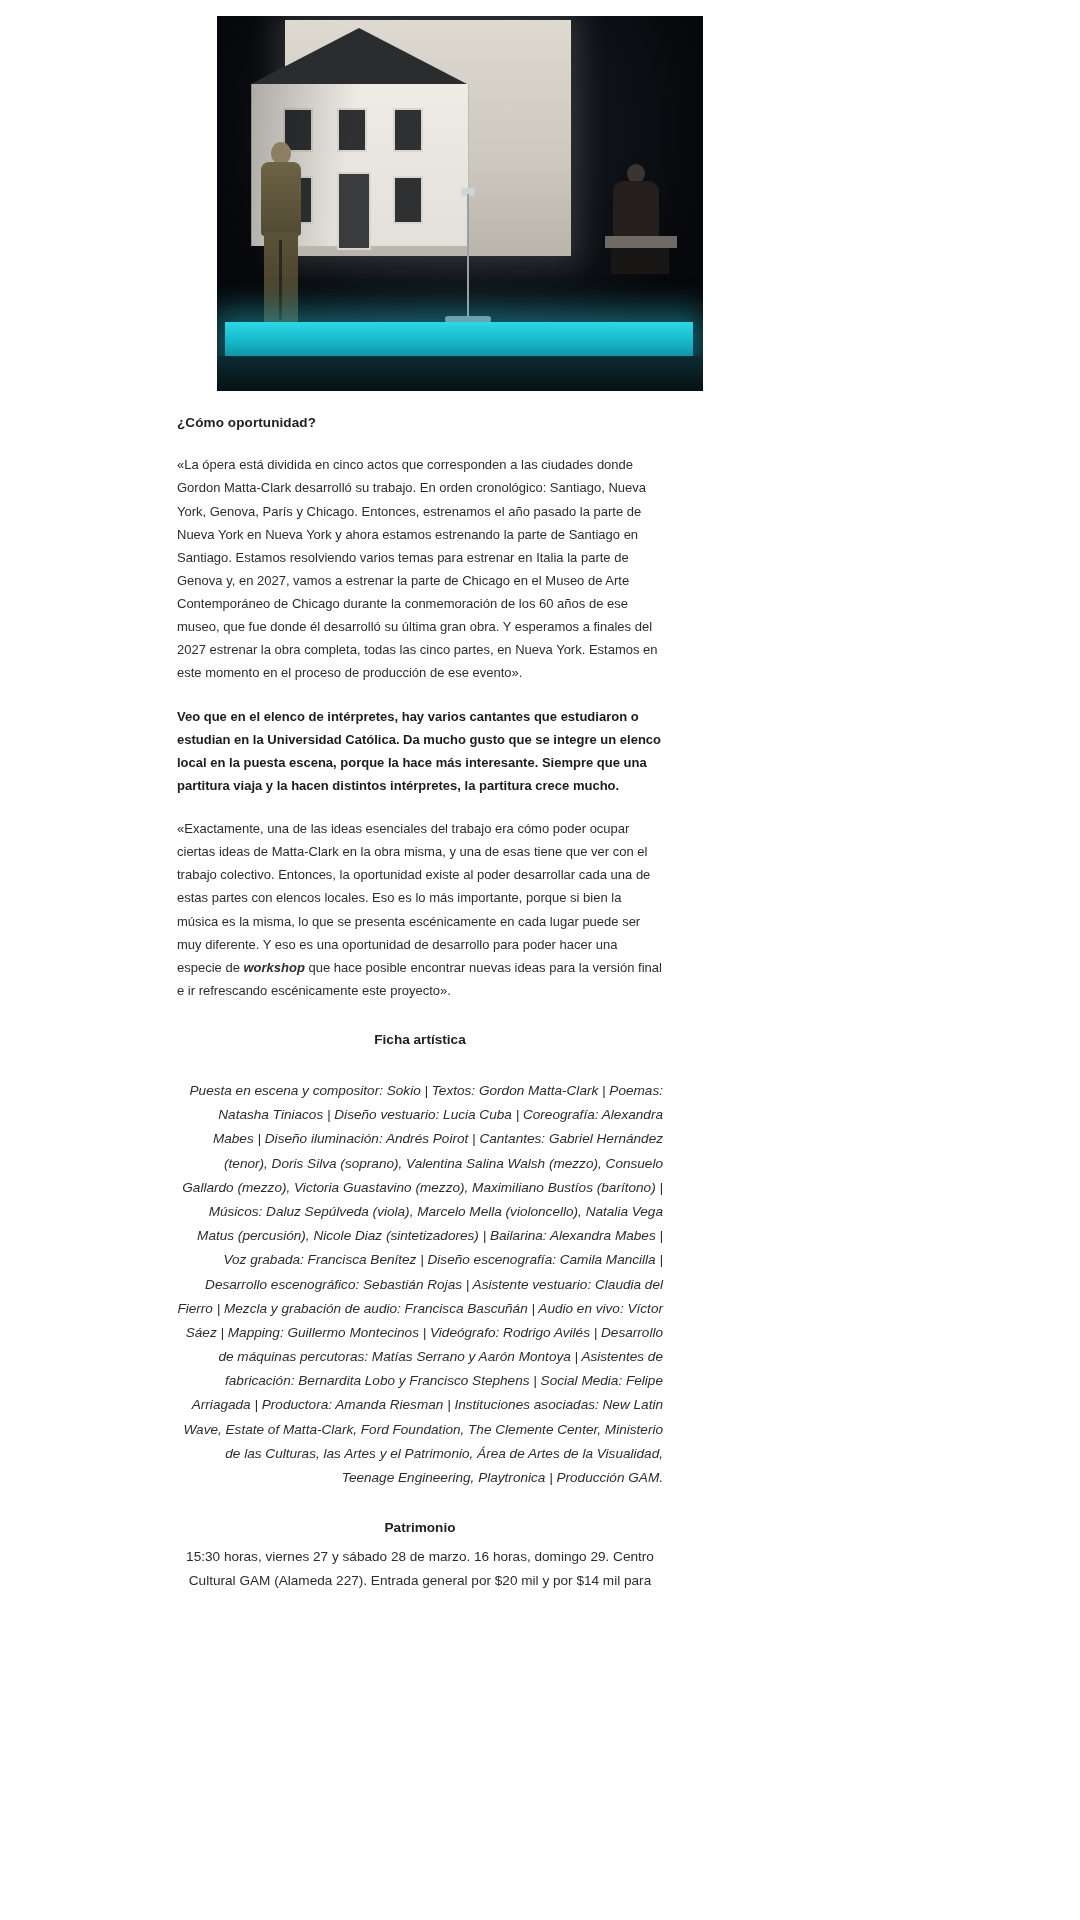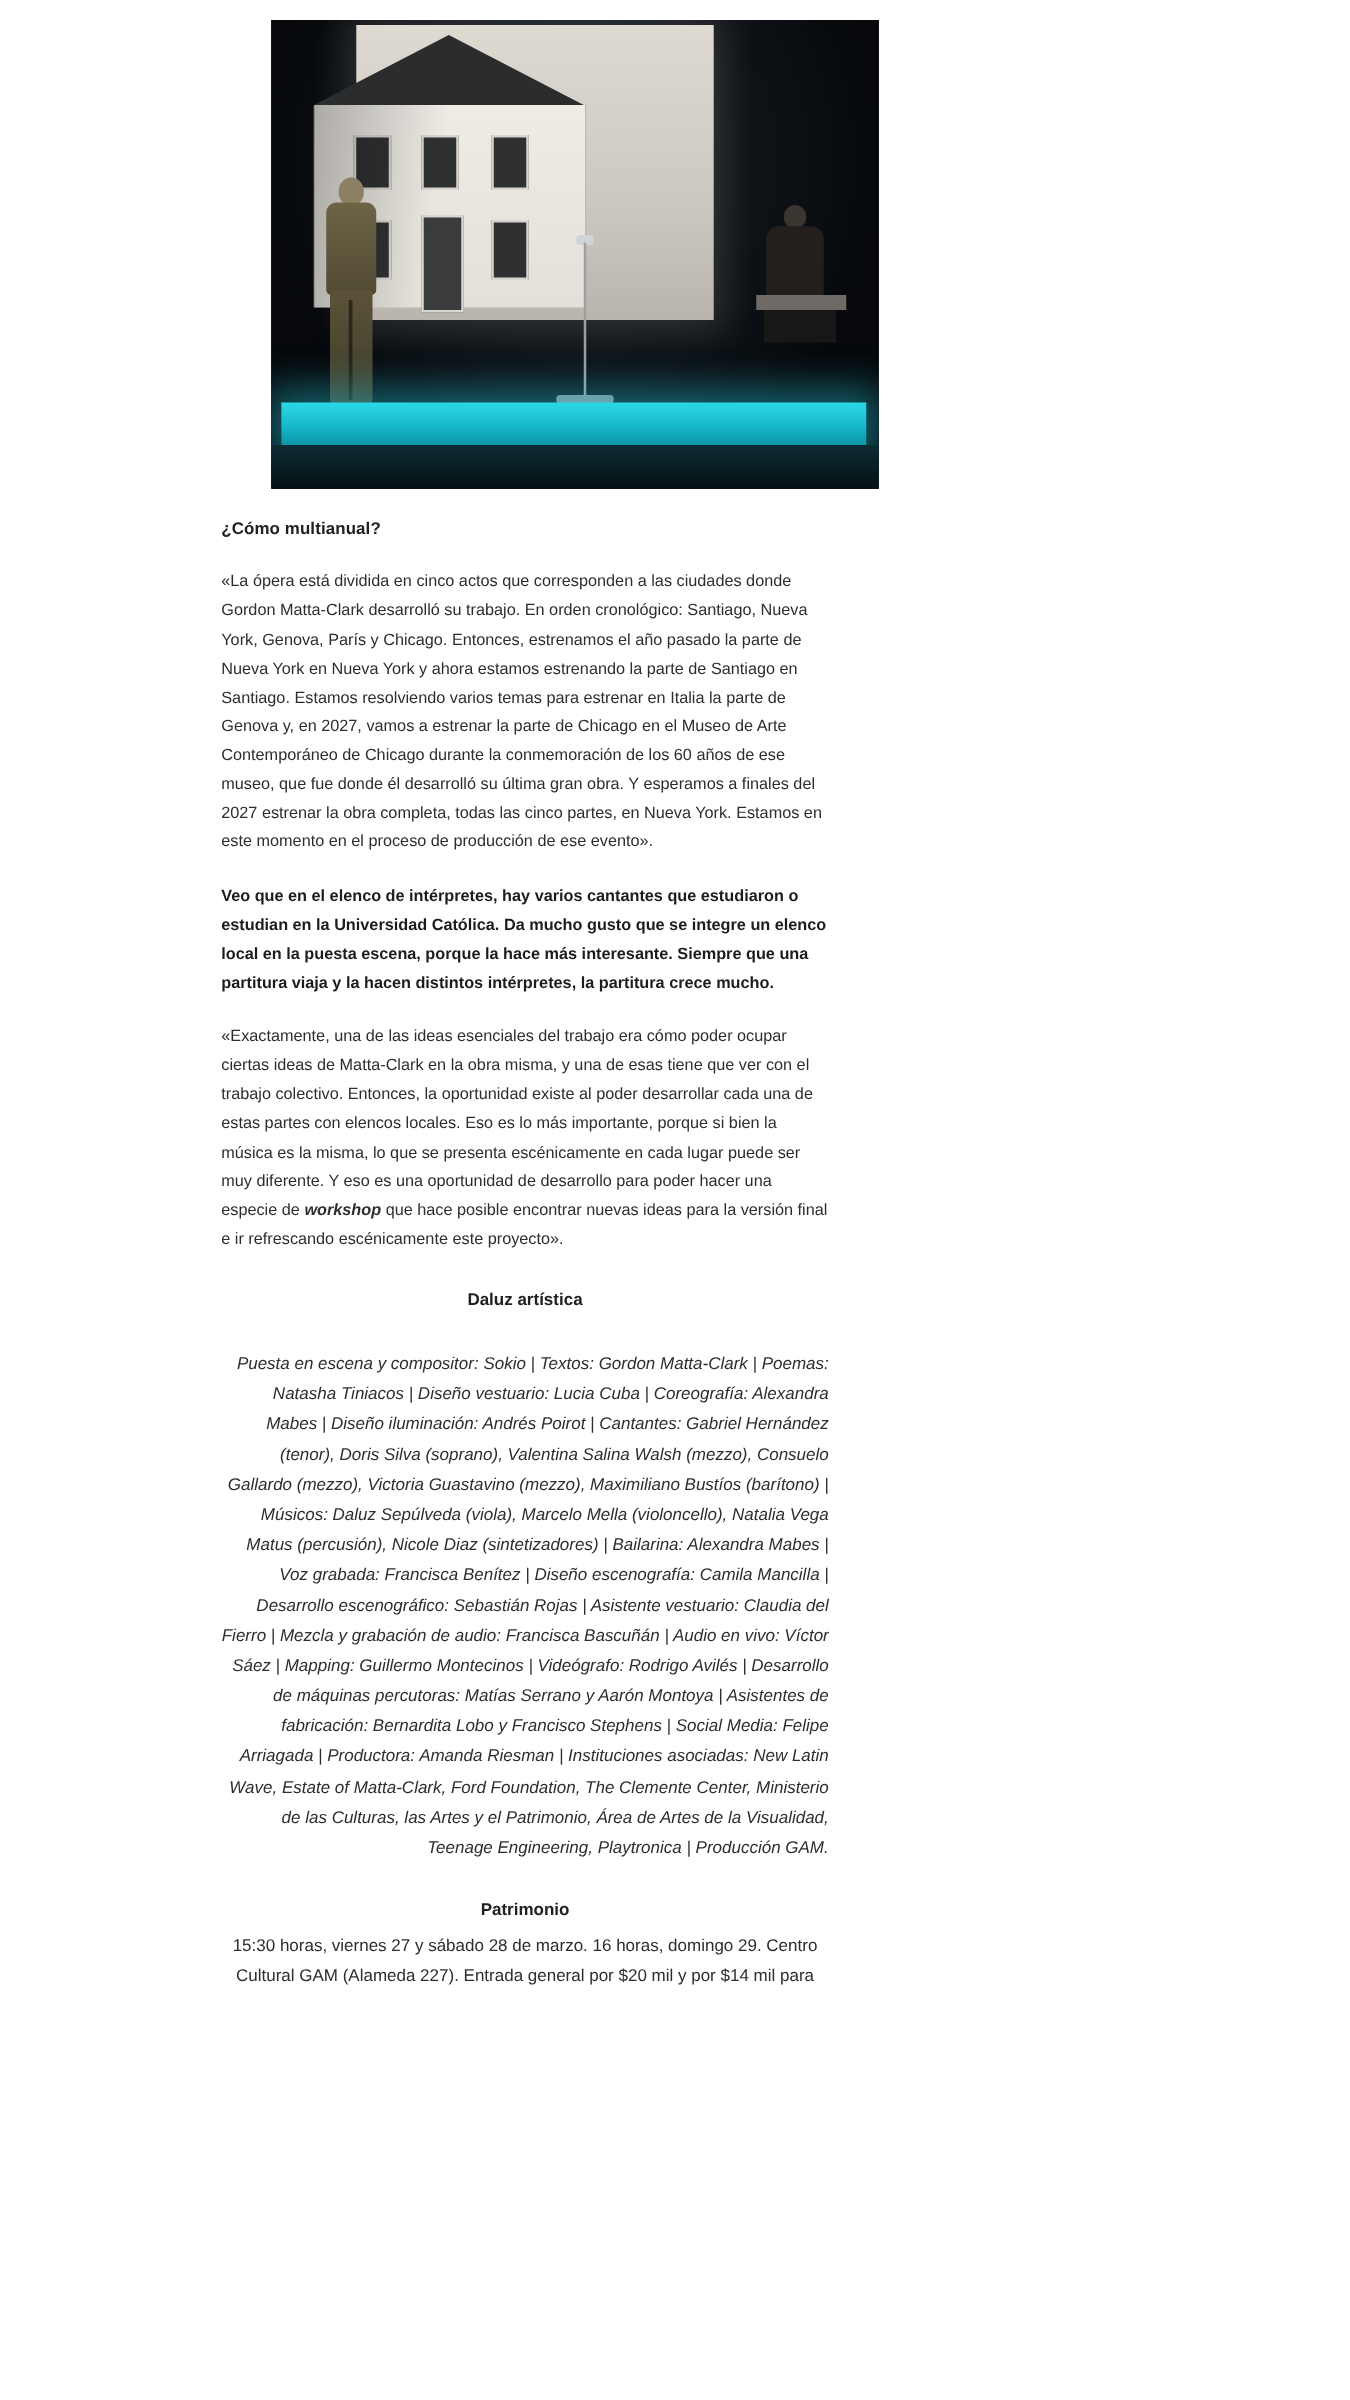--- a/index.html
+++ b/index.html
@@ -261,29 +261,29 @@
         <div class="desk"></div>
         <div class="desk2"></div>
       </div>
       <div class="mic-head"></div>
       <div class="mic-stand"></div>
       <div class="mic-base"></div>
       <div class="pool"></div>
       <div class="pool-floor"></div>
     </figure>
 
-    <p class="cap">¿Cómo multianual?</p>
+    <p class="cap">¿Cómo oportunidad?</p>
 
     <p class="body">«La ópera está dividida en cinco actos que corresponden a las ciudades donde Gordon Matta-Clark desarrolló su trabajo. En orden cronológico: Santiago, Nueva York, Genova, París y Chicago. Entonces, estrenamos el año pasado la parte de Nueva York en Nueva York y ahora estamos estrenando la parte de Santiago en Santiago. Estamos resolviendo varios temas para estrenar en Italia la parte de Genova y, en 2027, vamos a estrenar la parte de Chicago en el Museo de Arte Contemporáneo de Chicago durante la conmemoración de los 60 años de ese museo, que fue donde él desarrolló su última gran obra. Y esperamos a finales del 2027 estrenar la obra completa, todas las cinco partes, en Nueva York. Estamos en este momento en el proceso de producción de ese evento».</p>
 
     <p class="body bold">Veo que en el elenco de intérpretes, hay varios cantantes que estudiaron o estudian en la Universidad Católica. Da mucho gusto que se integre un elenco local en la puesta escena, porque la hace más interesante. Siempre que una partitura viaja y la hacen distintos intérpretes, la partitura crece mucho.</p>
 
     <p class="body"><span>«Exactamente, una de las ideas esenciales del trabajo era cómo poder ocupar ciertas ideas de Matta-Clark en la obra misma, y una de esas tiene que ver con el trabajo colectivo. Entonces, la oportunidad existe al poder desarrollar cada una de estas partes con elencos locales. Eso es lo más importante, porque si bien la música es la misma, lo que se presenta escénicamente en cada lugar puede ser muy diferente. Y eso es una oportunidad de desarrollo para poder hacer una especie de </span><em>workshop</em><span> que hace posible encontrar nuevas ideas para la versión final e ir refrescando escénicamente este proyecto».</span></p>
 
-    <h3 class="section">Daluz artística</h3>
+    <h3 class="section">Ficha artística</h3>
     <p class="credits">Puesta en escena y compositor: Sokio | Textos: Gordon Matta-Clark | Poemas: Natasha Tiniacos | Diseño vestuario: Lucia Cuba | Coreografía: Alexandra Mabes | Diseño iluminación: Andrés Poirot | Cantantes: Gabriel Hernández (tenor), Doris Silva (soprano), Valentina Salina Walsh (mezzo), Consuelo Gallardo (mezzo), Victoria Guastavino (mezzo), Maximiliano Bustíos (barítono) | Músicos: Daluz Sepúlveda (viola), Marcelo Mella (violoncello), Natalia Vega Matus (percusión), Nicole Diaz (sintetizadores) | Bailarina: Alexandra Mabes | Voz grabada: Francisca Benítez | Diseño escenografía: Camila Mancilla | Desarrollo escenográfico: Sebastián Rojas | Asistente vestuario: Claudia del Fierro | Mezcla y grabación de audio: Francisca Bascuñán | Audio en vivo: Víctor Sáez | Mapping: Guillermo Montecinos | Videógrafo: Rodrigo Avilés | Desarrollo de máquinas percutoras: Matías Serrano y Aarón Montoya | Asistentes de fabricación: Bernardita Lobo y Francisco Stephens | Social Media: Felipe Arriagada | Productora: Amanda Riesman | Instituciones asociadas: New Latin Wave, Estate of Matta-Clark, Ford Foundation, The Clemente Center, Ministerio de las Culturas, las Artes y el Patrimonio, Área de Artes de la Visualidad, Teenage Engineering, Playtronica | Producción GAM.</p>
 
     <h3 class="section">Patrimonio</h3>
     <p class="coords">15:30 horas, viernes 27 y sábado 28 de marzo. 16 horas, domingo 29. Centro Cultural GAM (Alameda 227). Entrada general por $20 mil y por $14 mil para</p>
 
     <div class="spacer"></div>
   </article>
 </div>
 
 </body></html>

